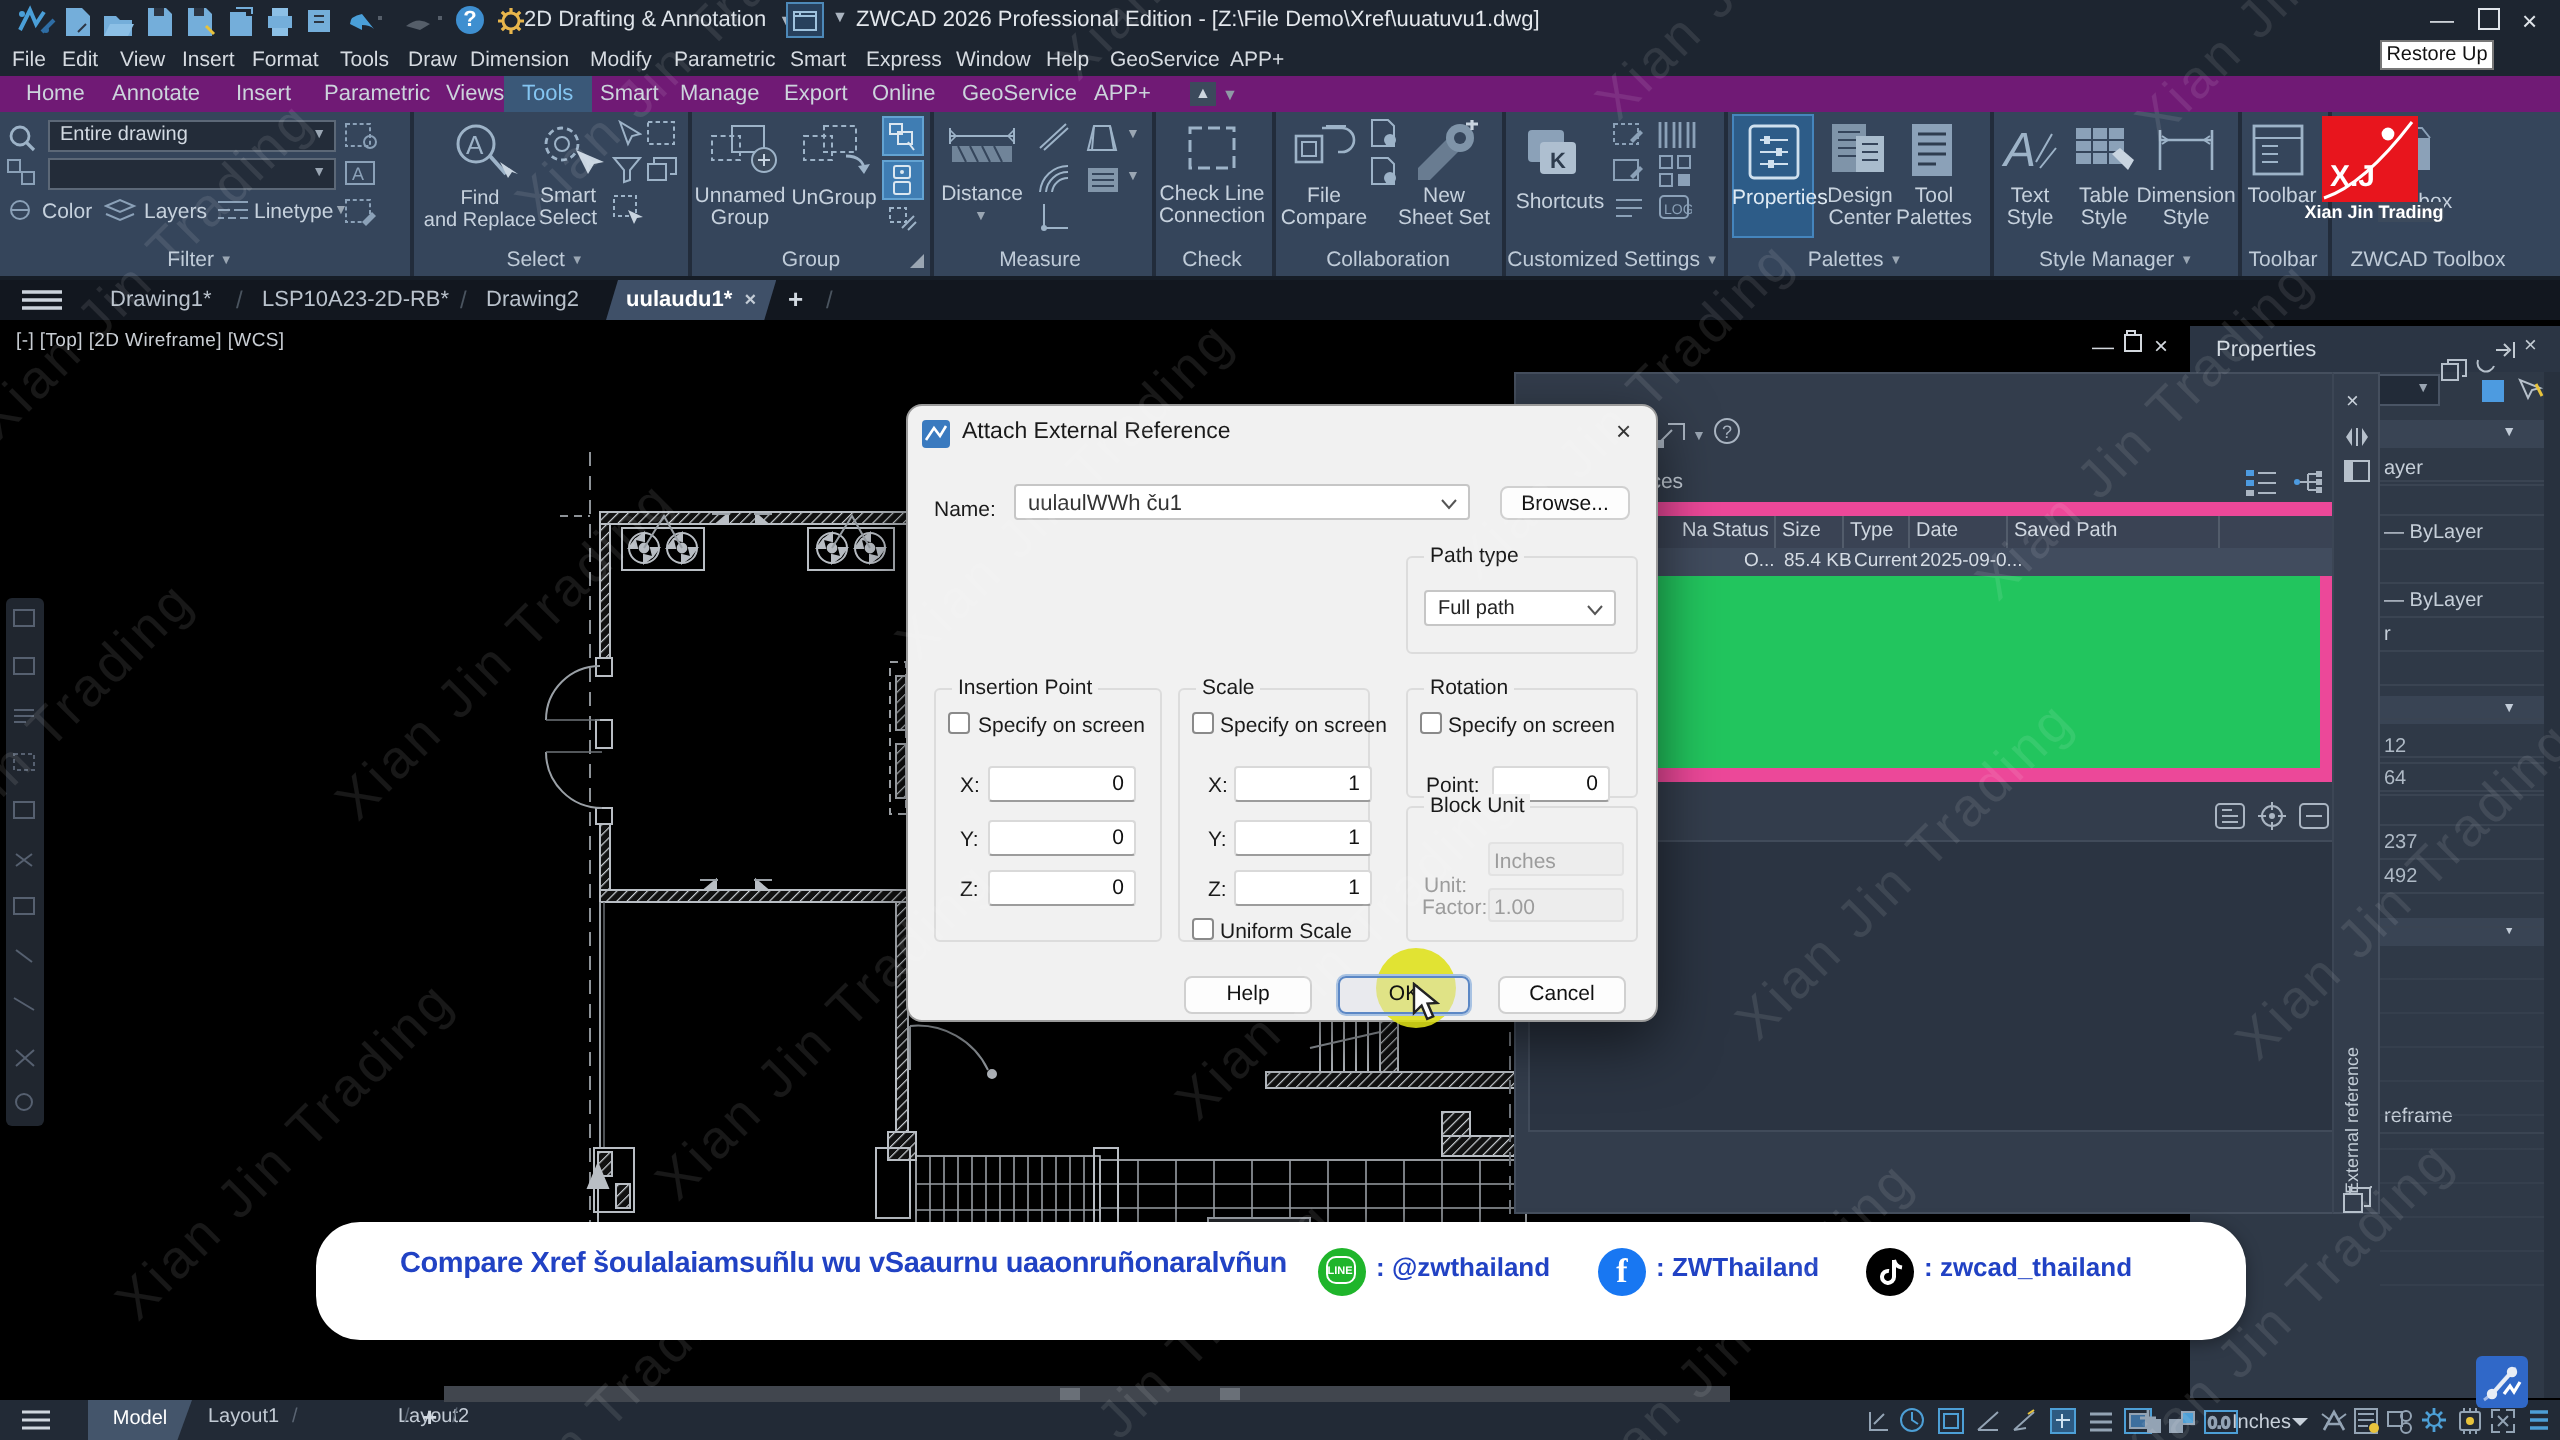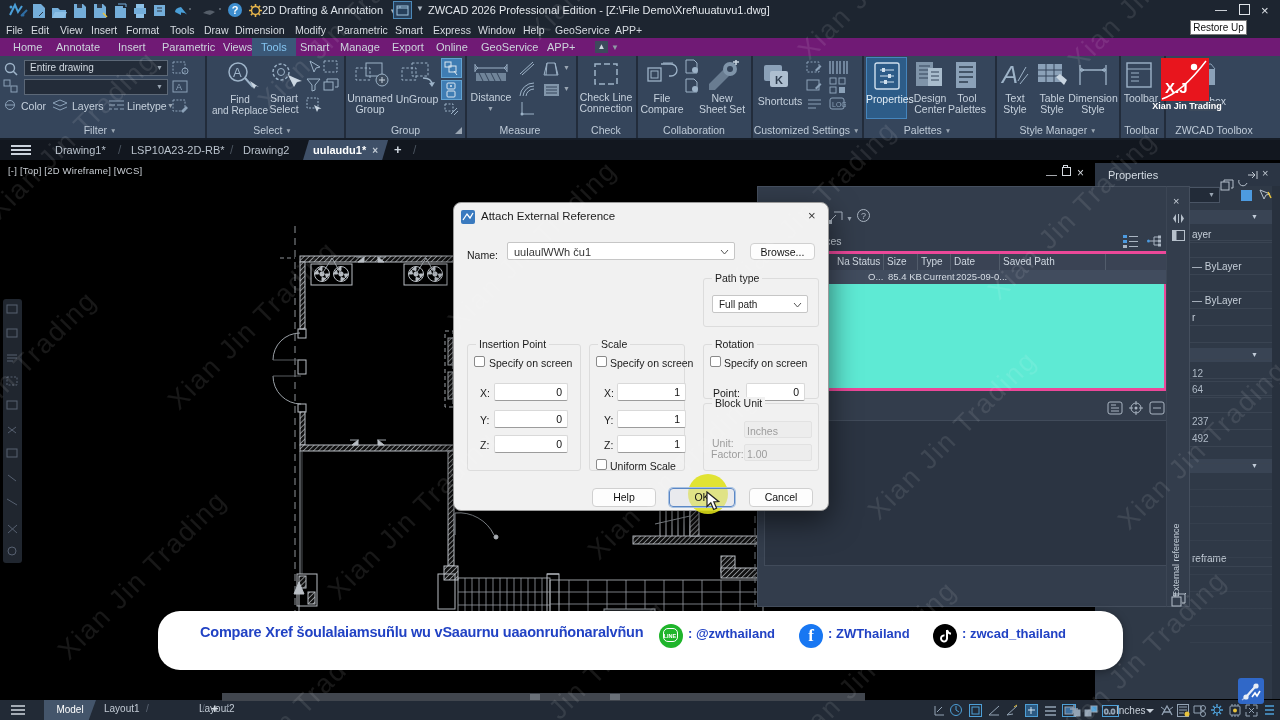--- a/index.html
+++ b/index.html
@@ -613,21 +613,21 @@
         <path d="M7 12.5h9" stroke="#aab5c2"></path>
       </svg>
 <svg class="ic" style="left:388px;top:47px" width="16" height="14" viewBox="0 0 16 14">
         <circle cx="2.5" cy="7" r="1.5" fill="#4d9be0"></circle>
         <path d="M4 7h4M8 3v8M8 3h6M8 11h6M8 7h6" stroke="#aab5c2" fill="none"></path>
         <rect x="12" y="1.5" width="3" height="3" fill="#aab5c2"></rect>
         <rect x="12" y="5.5" width="3" height="3" fill="#aab5c2"></rect>
         <rect x="12" y="9.5" width="3" height="3" fill="#aab5c2"></rect>
       </svg>
 
-<div class="abs" style="left:6px;top:64px;width:403px;height:140px;background:#5eead4;border:3px solid #ec4899;">
+<div class="abs" style="left:6px;top:64px;width:403px;height:140px;background:#22c55e;border:7px solid #ec4899;">
 <div class="abs" style="left:0;top:0;width:401px;height:16px;background:#3a4354;color:#cfd7e0;font-size:10px;">
 <span class="ic" style="left:70px;top:2px;">Na</span>
           <span class="ic" style="left:85px;top:2px;">Status</span>
           <span class="ic" style="left:120px;top:2px;">Size</span>
           <span class="ic" style="left:154px;top:2px;">Type</span>
           <span class="ic" style="left:187px;top:2px;">Date</span>
           <span class="ic" style="left:236px;top:2px;">Saved Path</span>
 <span class="ic" style="left:116px;top:0;width:1px;height:16px;background:#525c6b;"></span>
           <span class="ic" style="left:150px;top:0;width:1px;height:16px;background:#525c6b;"></span>
           <span class="ic" style="left:183px;top:0;width:1px;height:16px;background:#525c6b;"></span>

